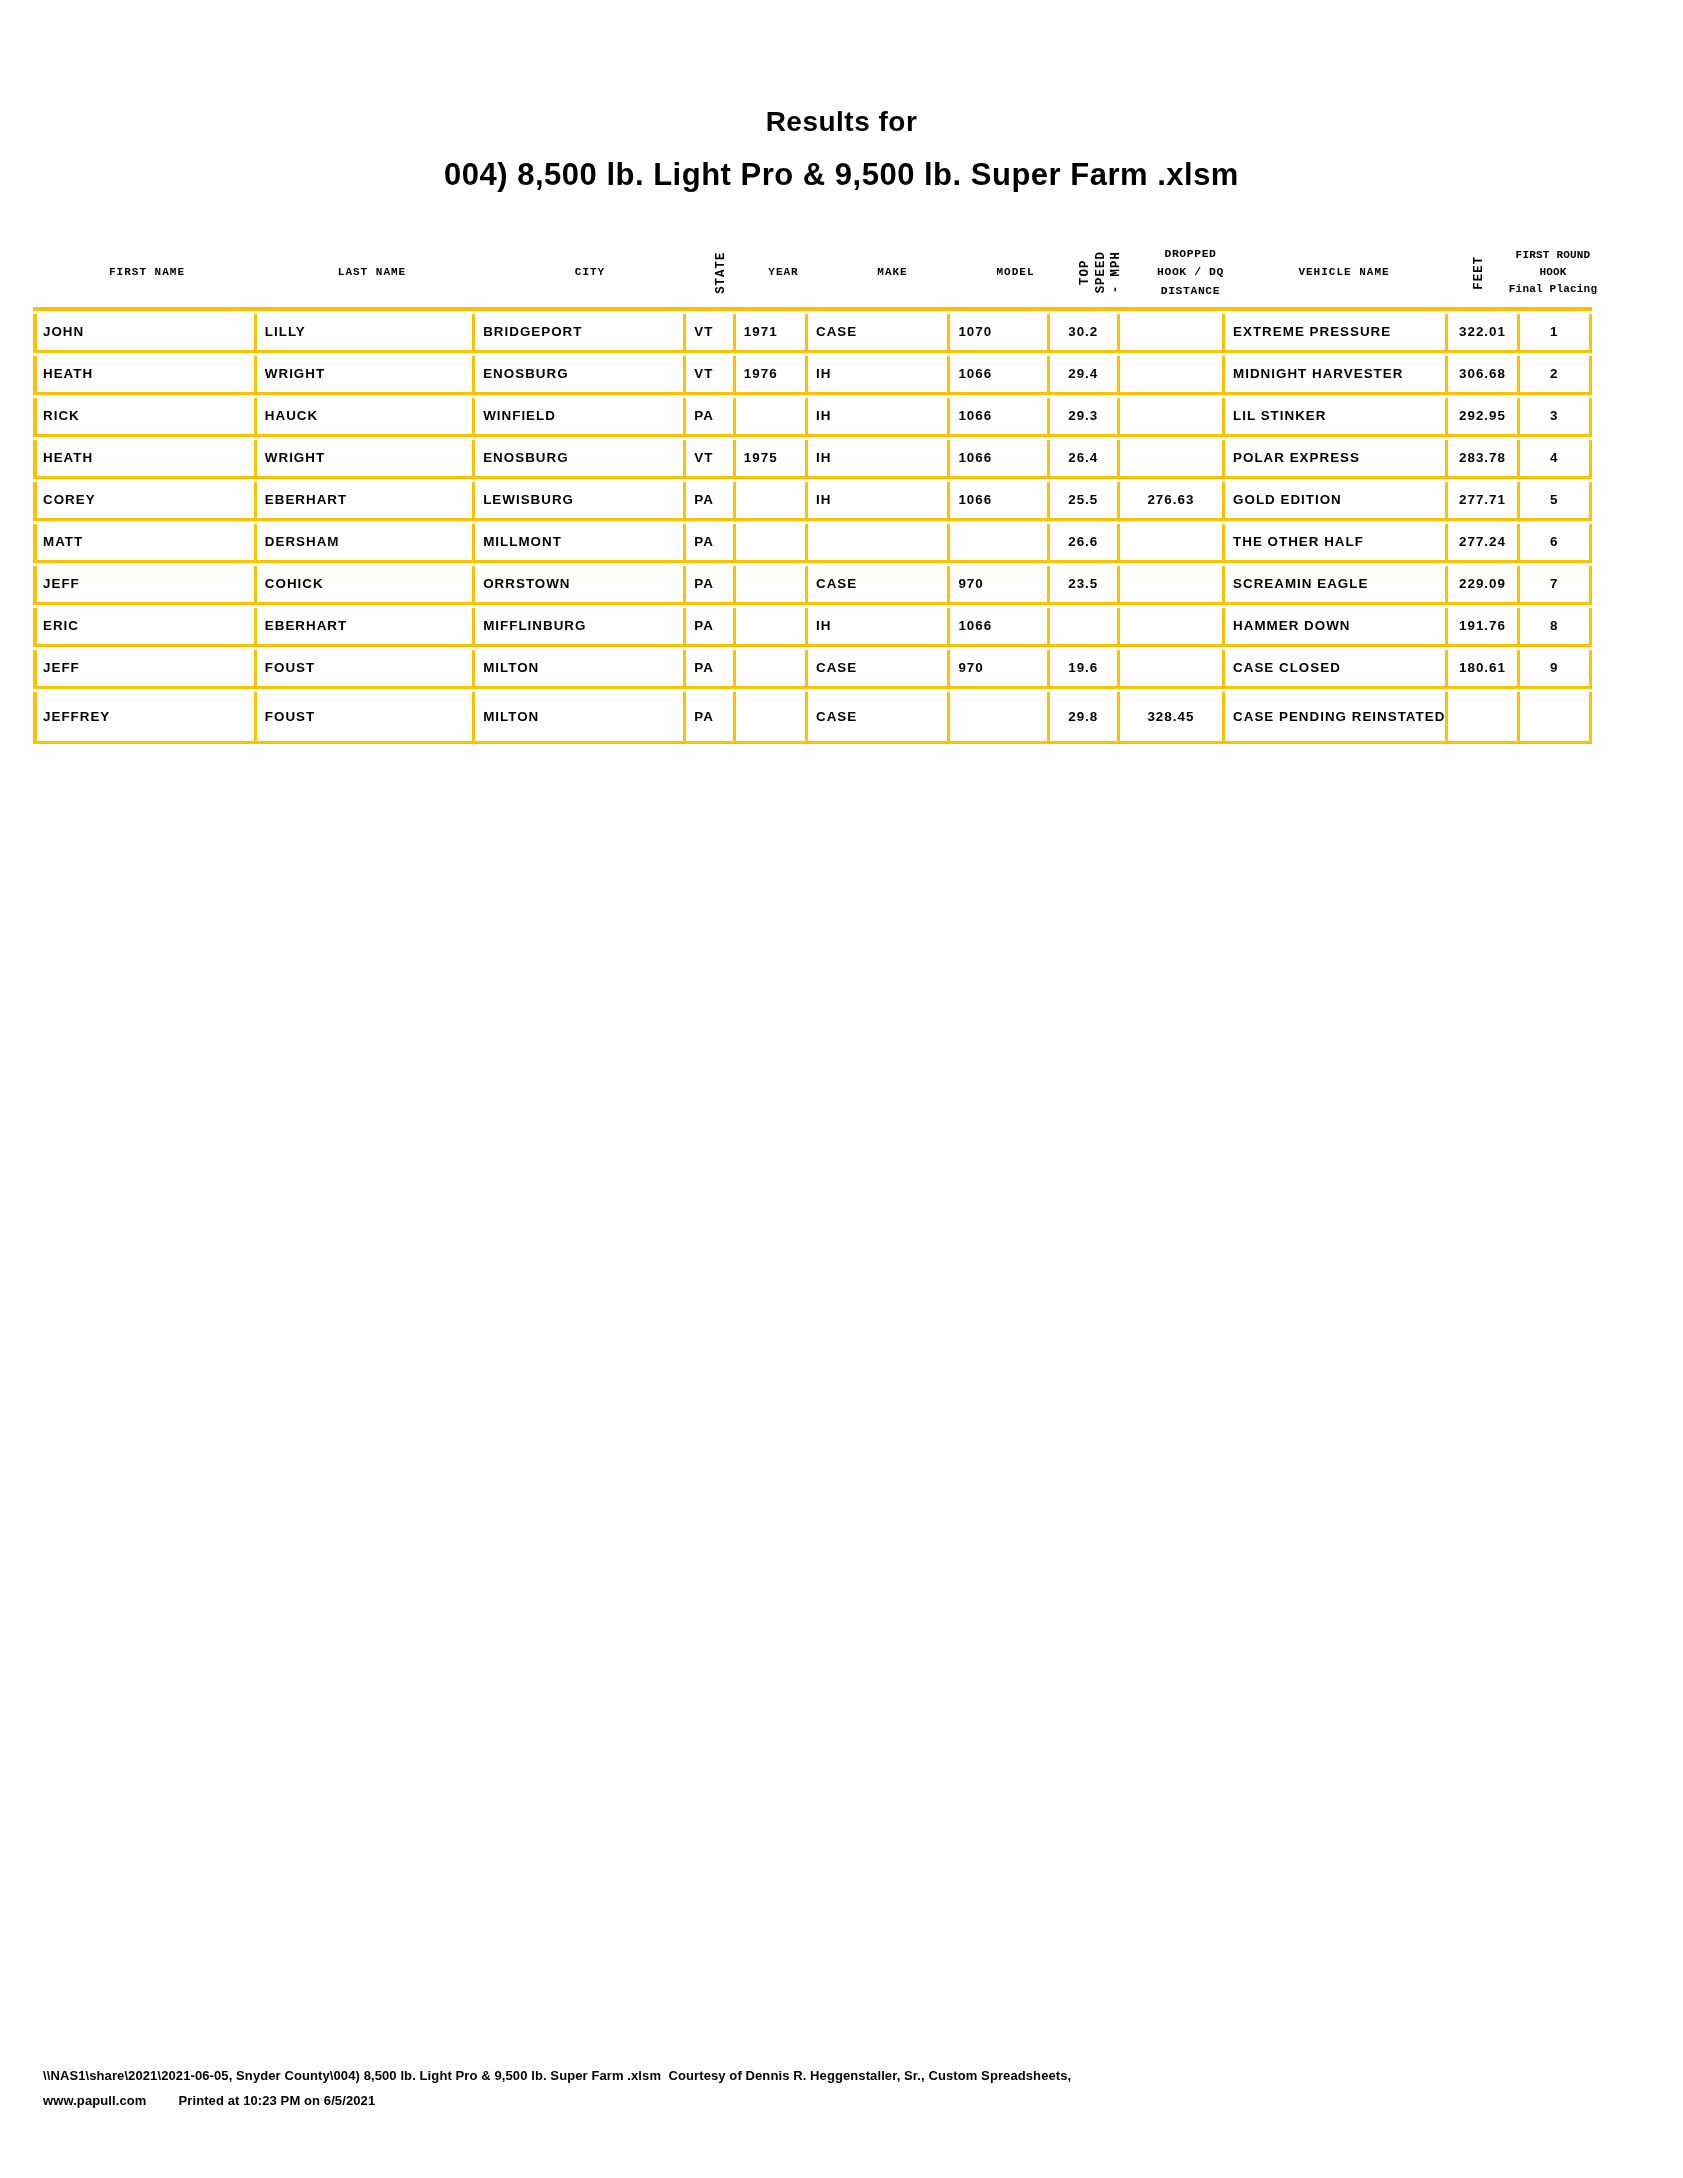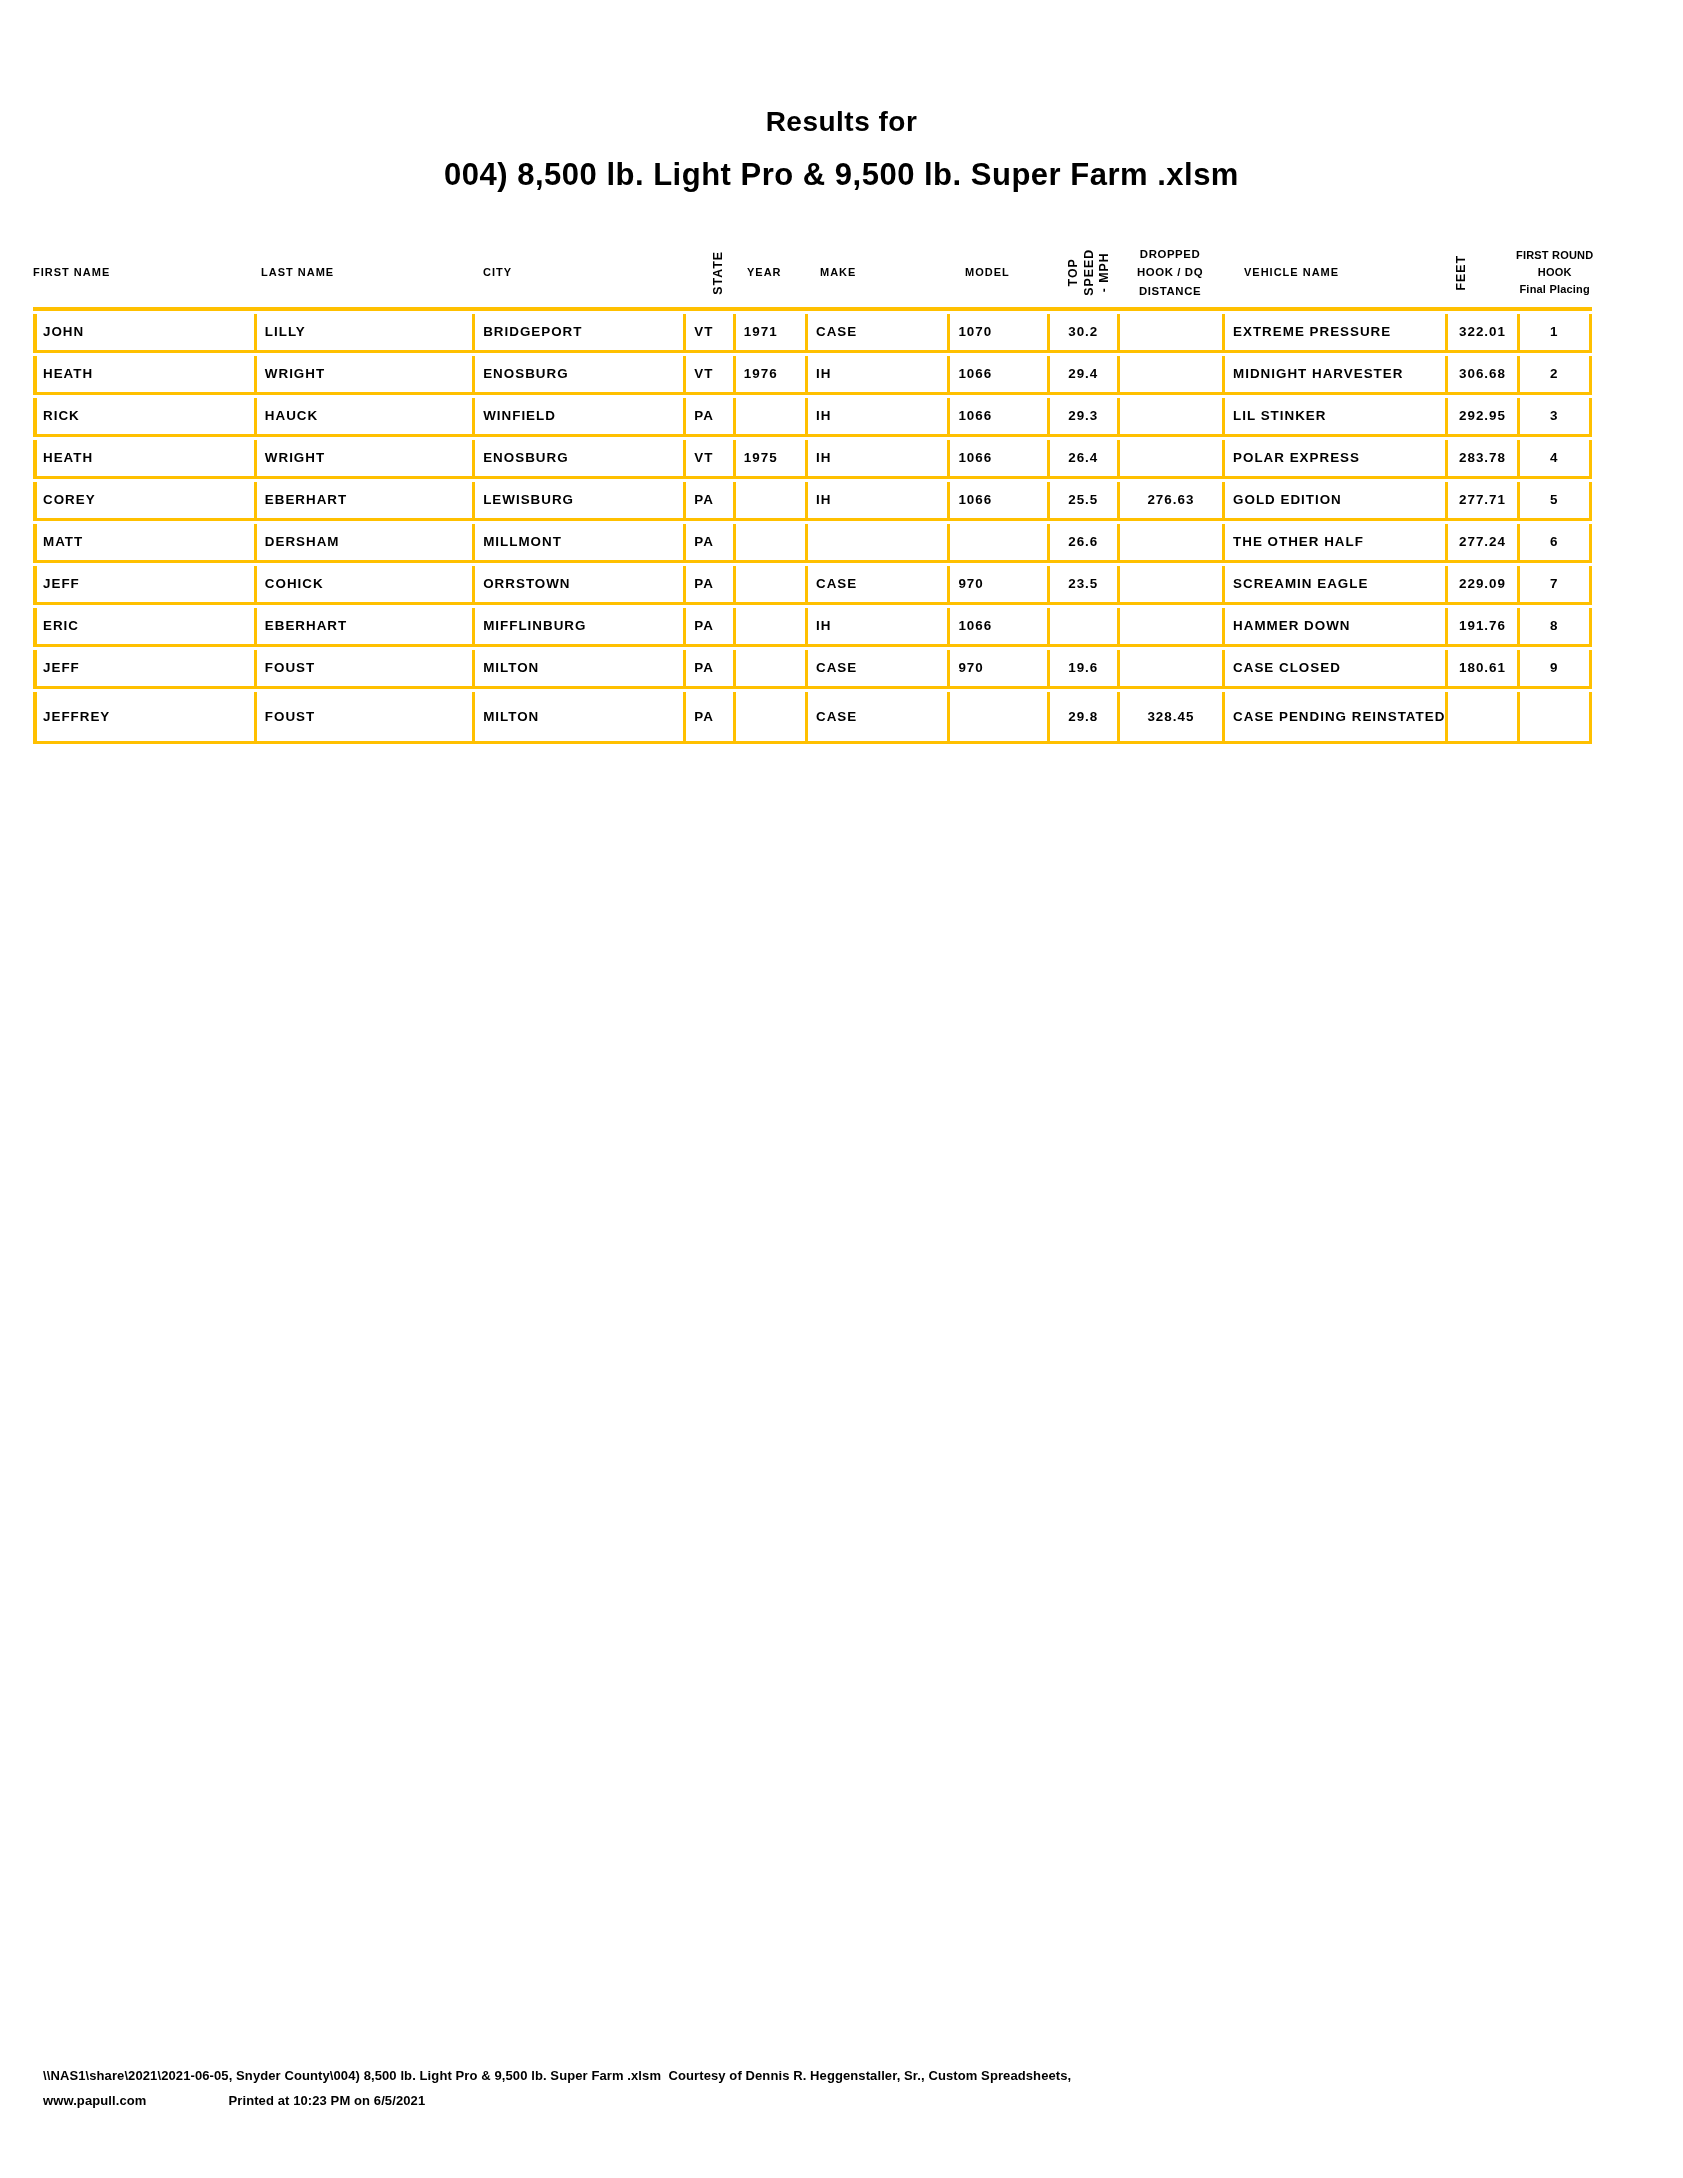--- a/index.html
+++ b/index.html
@@ -10,21 +10,21 @@
   
   .title-wrap { width: 100%; text-align: center; }
   .title-line1 { margin-top: 107px; font-size: 28px; letter-spacing: 0.5px; line-height: 1.1; }
   .title-line2 { margin-top: 20px; font-size: 31px; letter-spacing: 0.5px; line-height: 1.1; }
 
   
   .sheet { margin-left: 33px; width: 1559px; }
 
   
   .header-row { display: flex; height: 65px; margin-top: 48px; align-items: stretch; }
-  .hcell { display: flex; align-items: center; justify-content: flex-start; overflow: visible; }
+  .hcell { display: flex; align-items: center; justify-content: center; overflow: visible; font-family: Liberation Mono, monospace; }
   .h-plain { font-size: 11px; letter-spacing: 1px; white-space: nowrap; text-align: center; }
   .h-rot   { font-size: 12.4px; letter-spacing: 1px; white-space: pre; text-align: center;
              line-height: 1.25; transform: rotate(-90deg); }
   .h-small { font-size: 11.4px; letter-spacing: 0.6px; white-space: pre; text-align: center; line-height: 1.6; }
   .h-tiny  { font-size: 11px;  letter-spacing: 0.2px; white-space: pre; text-align: center; line-height: 1.55; }
 
   
   table.grid { table-layout: fixed; border-collapse: separate; border-spacing: 0 3px;
                border-top: 4px solid var(--gold); margin-top: 2px; }
   table.grid td { height: 39px; vertical-align: middle; background: #FFFFFF;
@@ -33,21 +33,21 @@
   table.grid td:first-child { border-left: 4px solid var(--gold); padding-left: 6px; }
   td.l { text-align: left; padding-left: 8px; }
   td.c { text-align: center; }
   td.wrap { white-space: normal; line-height: 1.45; }
   tr.tall td { height: 52px; }
 
   
   .footer { position: absolute; left: 43px; top: 2068px; font-size: 13px; letter-spacing: 0.1px; }
   .footer-line1 { white-space: pre; }
   .footer-line2 { margin-top: 10px; white-space: pre; }
-  .footer-printed { display: inline-block; margin-left: 82px; text-align: right; }
+  .footer-printed { display: inline-block; margin-left: 32px; text-align: right; }
 </style>
 </head>
 <body>
 
 <div class="title-wrap">
   <div class="title-line1">Results for</div>
   <div class="title-line2">004) 8,500 lb. Light Pro &amp; 9,500 lb. Super Farm .xlsm</div>
 </div>
 
 <div class="sheet">

